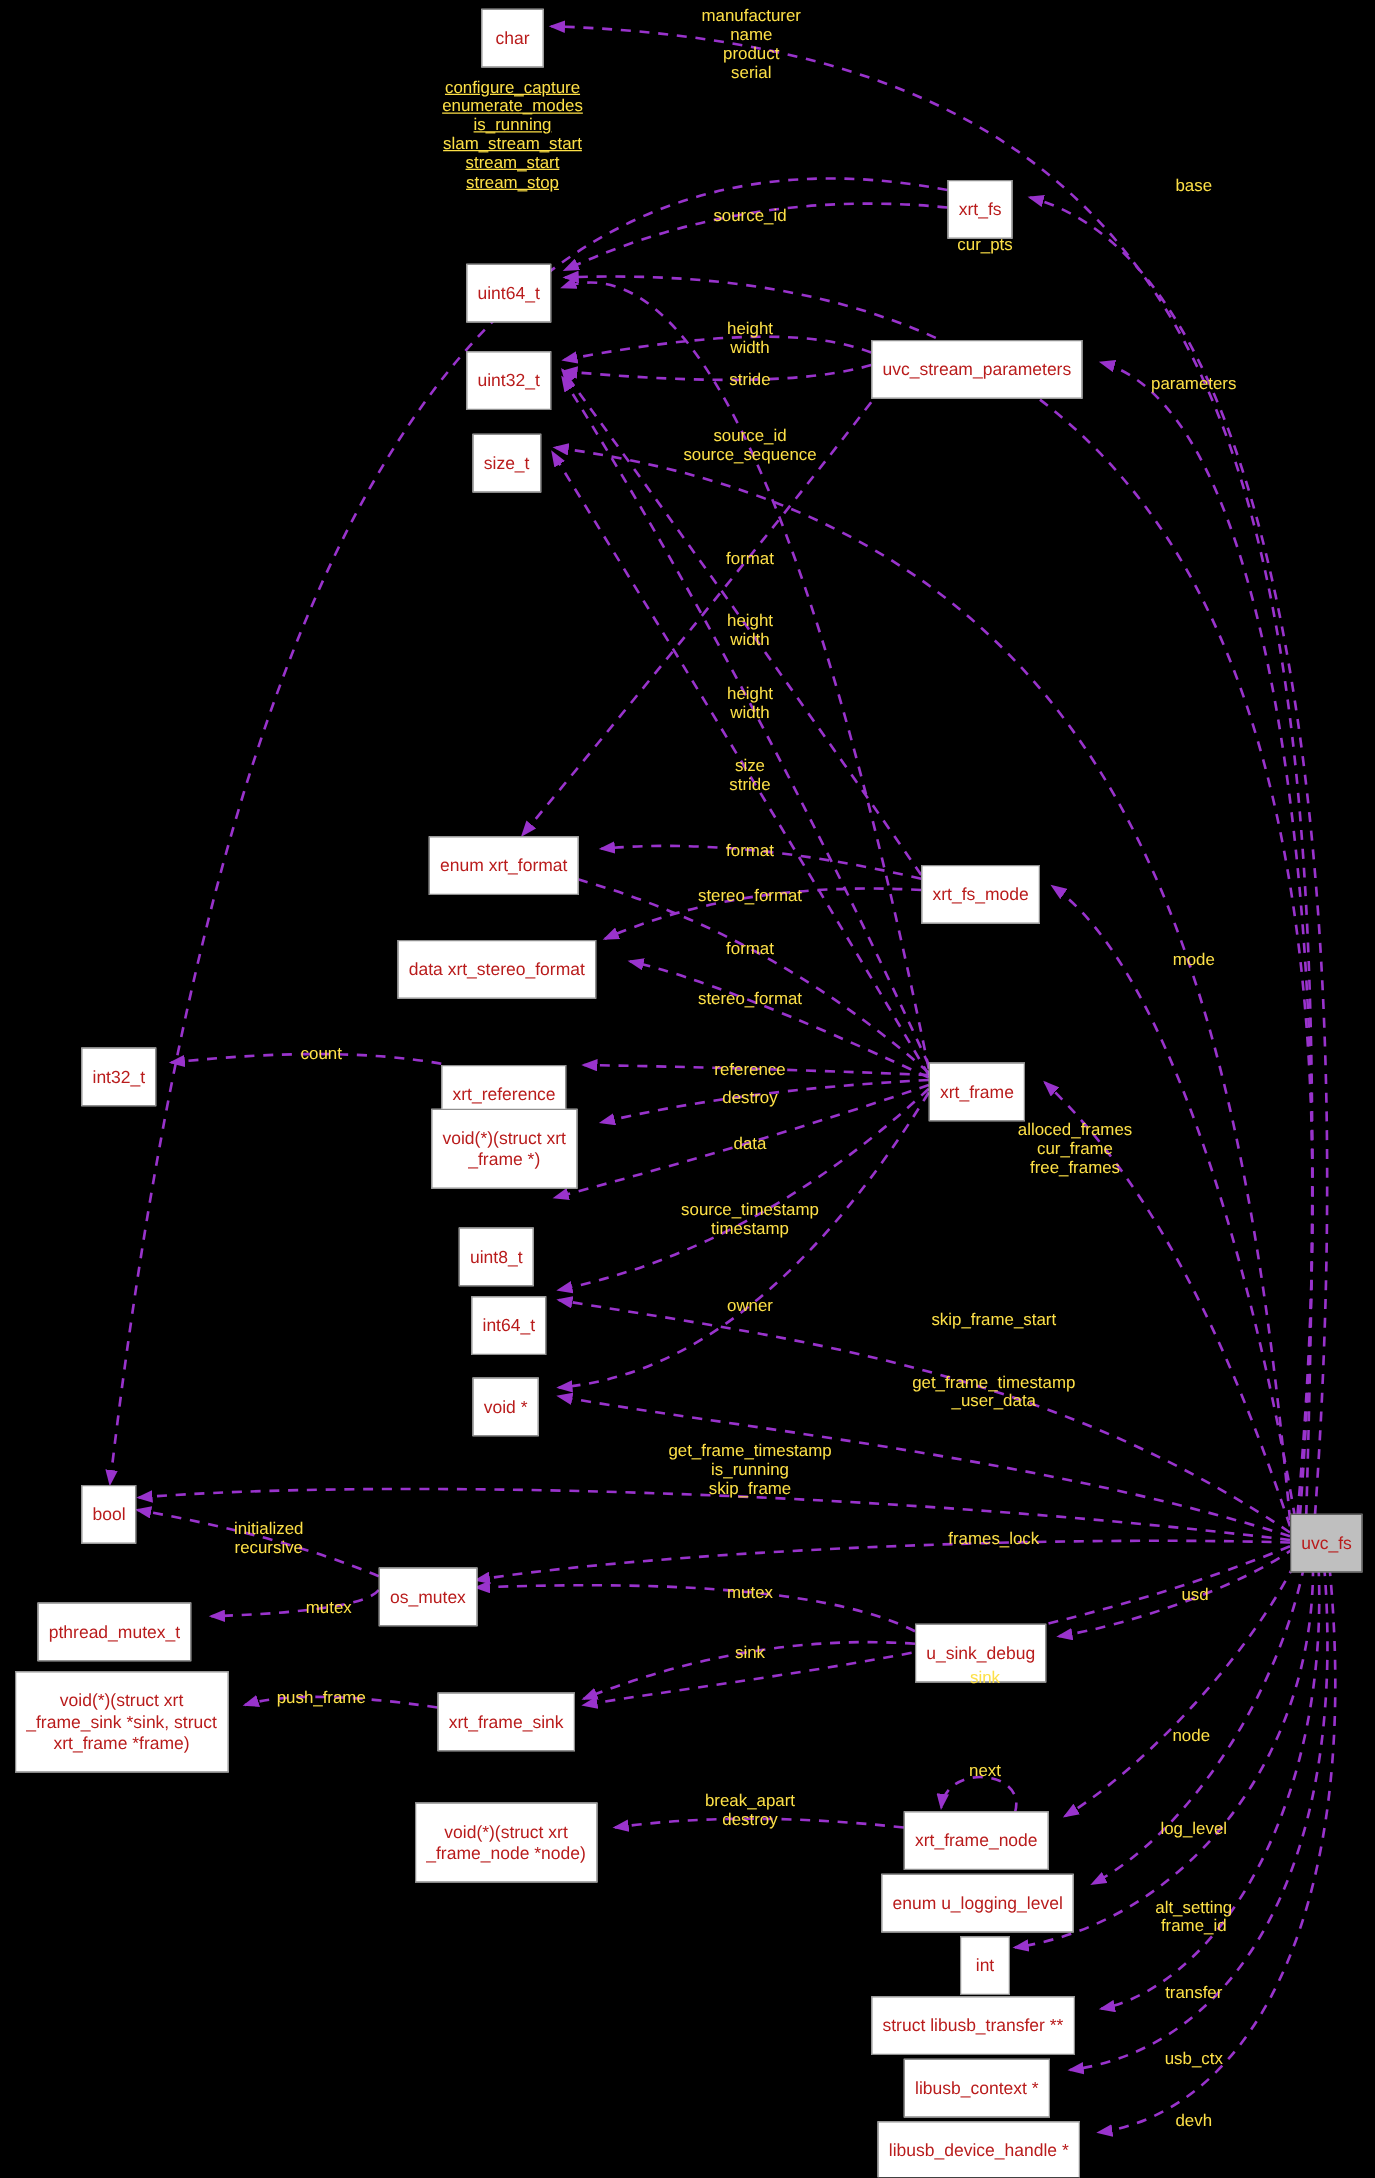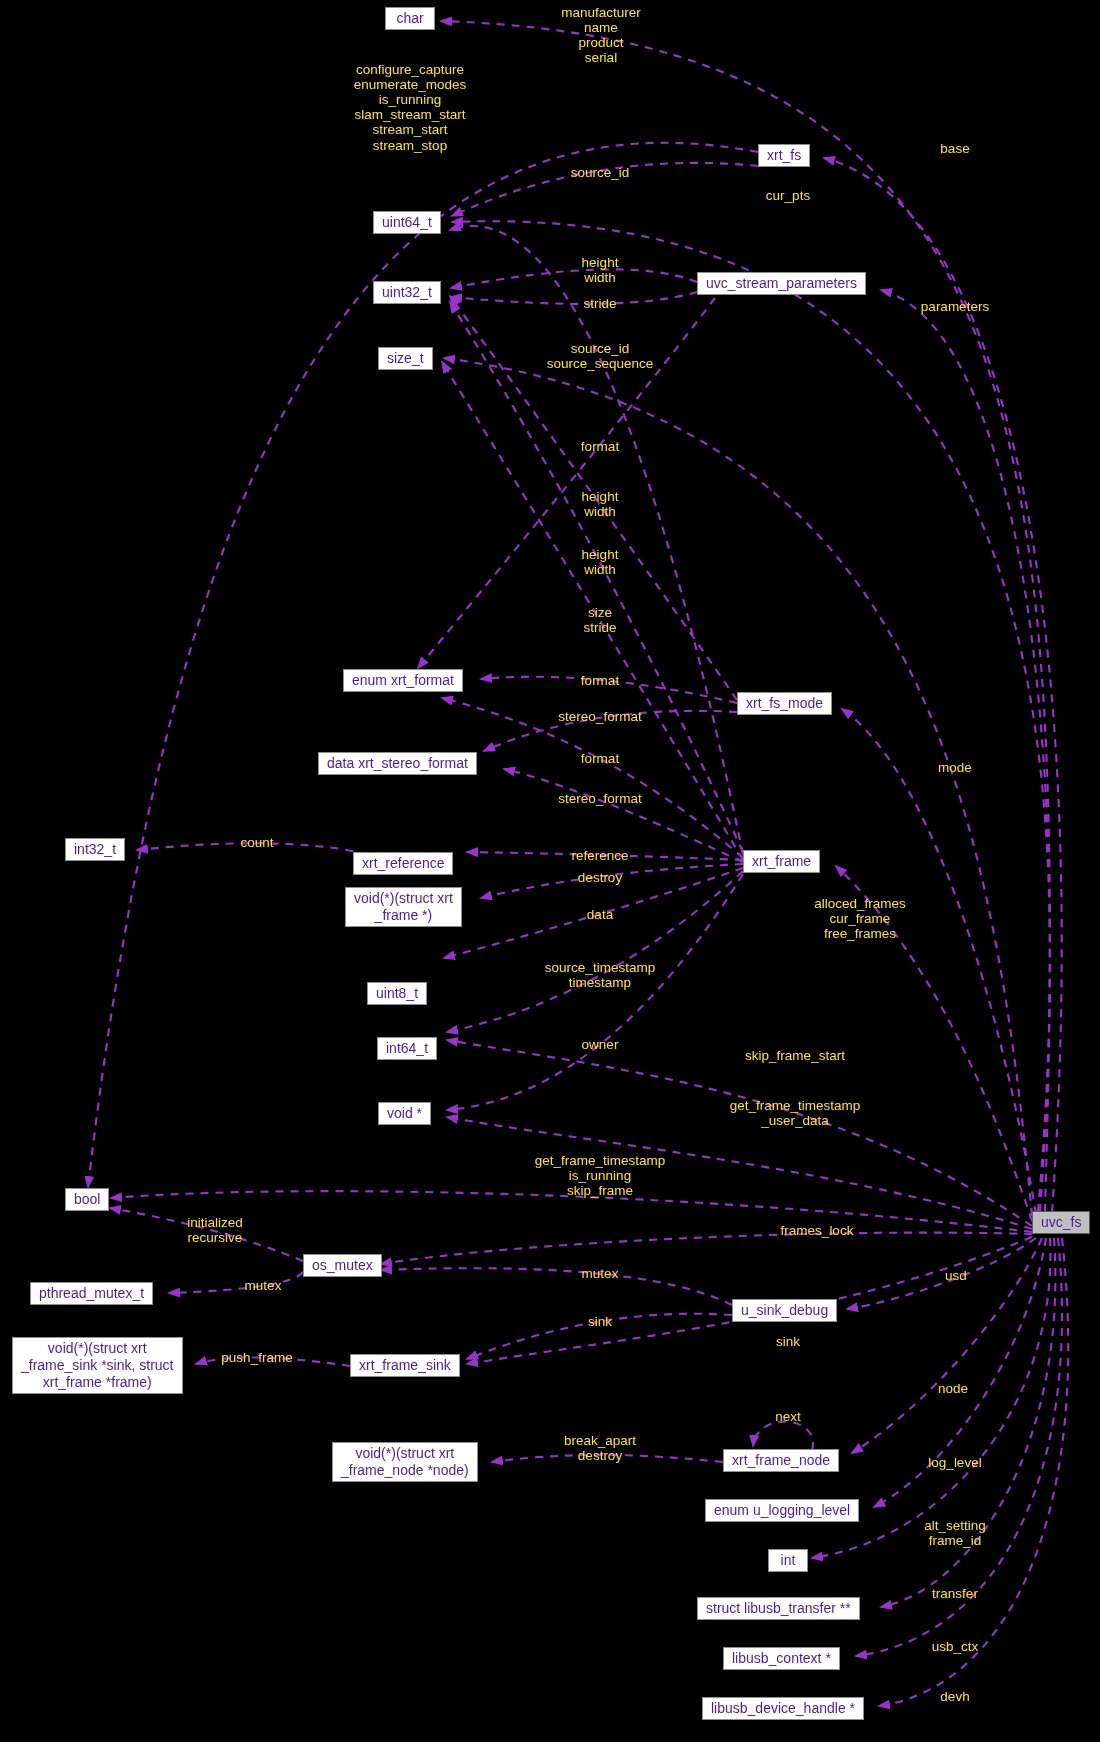--- a/index.html
+++ b/index.html
@@ -1,21 +1,21 @@
 <!DOCTYPE html>
 <html><head>
 <meta charset="utf-8">
 <style>
   html,body{margin:0;padding:0;background:#000;}
   .page{position:relative;width:1100px;height:1742px;background:#000000;overflow:hidden;
         font-family:"Liberation Sans",sans-serif;}
   svg.edges{position:absolute;left:0;top:0;width:1100px;height:1742px;}
   .edge{fill:none;stroke:#9933cc;stroke-width:2.1;stroke-dasharray:8 7;}
-  .node{position:absolute;background:#ffffff;border:1.6px solid #8f8f8f;color:#4c1d95;
-        font-size:14px;line-height:1.22;padding:2px 8px;text-align:center;
+  .node{position:absolute;background:#ffffff;border:1.6px solid #8f8f8f;color:#b91c1c;
+        font-size:14px;line-height:1.22;padding:14px 8px;text-align:center;
         white-space:pre-line;box-sizing:border-box;}
   .node.main{background:#bfbfbf;border-color:#5e5e5e;}
   .elabel{position:absolute;transform:translateX(-50%);color:#fde047;font-size:13.5px;
           line-height:1.12;text-align:center;white-space:pre-line;}
 </style>
 </head>
 <body>
 
 <div class="page">
 
@@ -104,21 +104,21 @@
   <div class="node" style="left:697px;top:1597px;">struct libusb_transfer **</div>
   <div class="node" style="left:723px;top:1647px;">libusb_context *</div>
   <div class="node" style="left:702px;top:1697px;">libusb_device_handle *</div>
   <div class="node" style="left:743px;top:850px;">xrt_frame</div>
   <div class="node main" style="left:1032px;top:1211px;">uvc_fs</div>
 
   <div class="elabel" style="left:601px;top:5px;">manufacturer
 name
 product
 serial</div>
-  <div class="elabel" style="left:410px;top:62px;">configure_capture
+  <div class="elabel" style="left:410px;top:62px;text-decoration:underline;">configure_capture
 enumerate_modes
 is_running
 slam_stream_start
 stream_start
 stream_stop</div>
   <div class="elabel" style="left:600px;top:165px;">source_id</div>
   <div class="elabel" style="left:788px;top:188px;">cur_pts</div>
   <div class="elabel" style="left:955px;top:141px;">base</div>
   <div class="elabel" style="left:600px;top:255px;">height
 width</div>
@@ -147,21 +147,21 @@
   <div class="elabel" style="left:600px;top:907px;">data</div>
   <div class="elabel" style="left:600px;top:960px;">source_timestamp
 timestamp</div>
   <div class="elabel" style="left:600px;top:1037px;">owner</div>
   <div class="elabel" style="left:795px;top:1048px;">skip_frame_start</div>
   <div class="elabel" style="left:795px;top:1098px;">get_frame_timestamp
 _user_data</div>
   <div class="elabel" style="left:600px;top:1153px;">get_frame_timestamp
 is_running
 skip_frame</div>
-  <div class="elabel" style="left:817px;top:1223px;">frames_lock</div>
+  <div class="elabel" style="left:795px;top:1223px;">frames_lock</div>
   <div class="elabel" style="left:215px;top:1215px;">initialized
 recursive</div>
   <div class="elabel" style="left:263px;top:1278px;">mutex</div>
   <div class="elabel" style="left:600px;top:1266px;">mutex</div>
   <div class="elabel" style="left:956px;top:1268px;">usd</div>
   <div class="elabel" style="left:600px;top:1314px;">sink</div>
   <div class="elabel" style="left:788px;top:1334px;">sink</div>
   <div class="elabel" style="left:257px;top:1350px;">push_frame</div>
   <div class="elabel" style="left:953px;top:1381px;">node</div>
   <div class="elabel" style="left:788px;top:1409px;">next</div>

